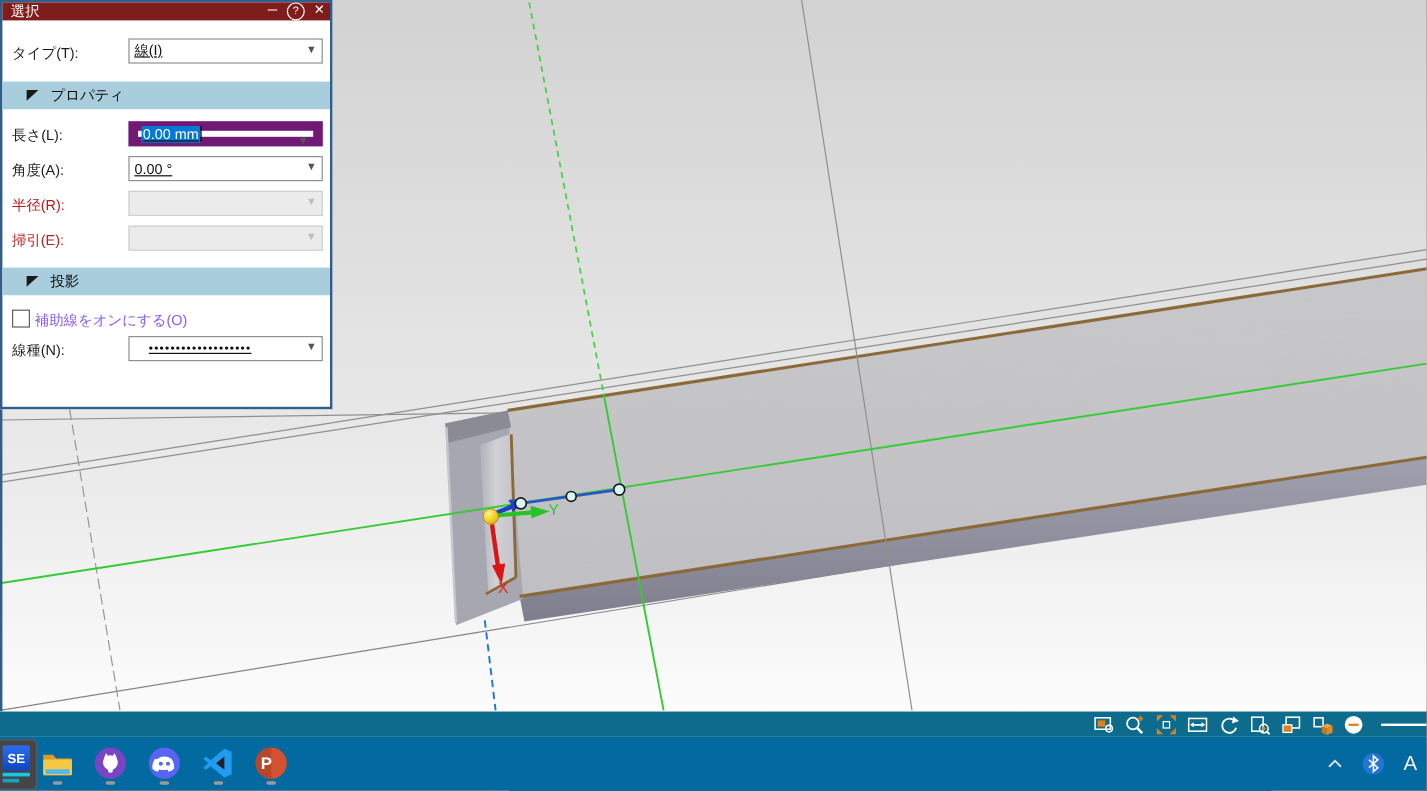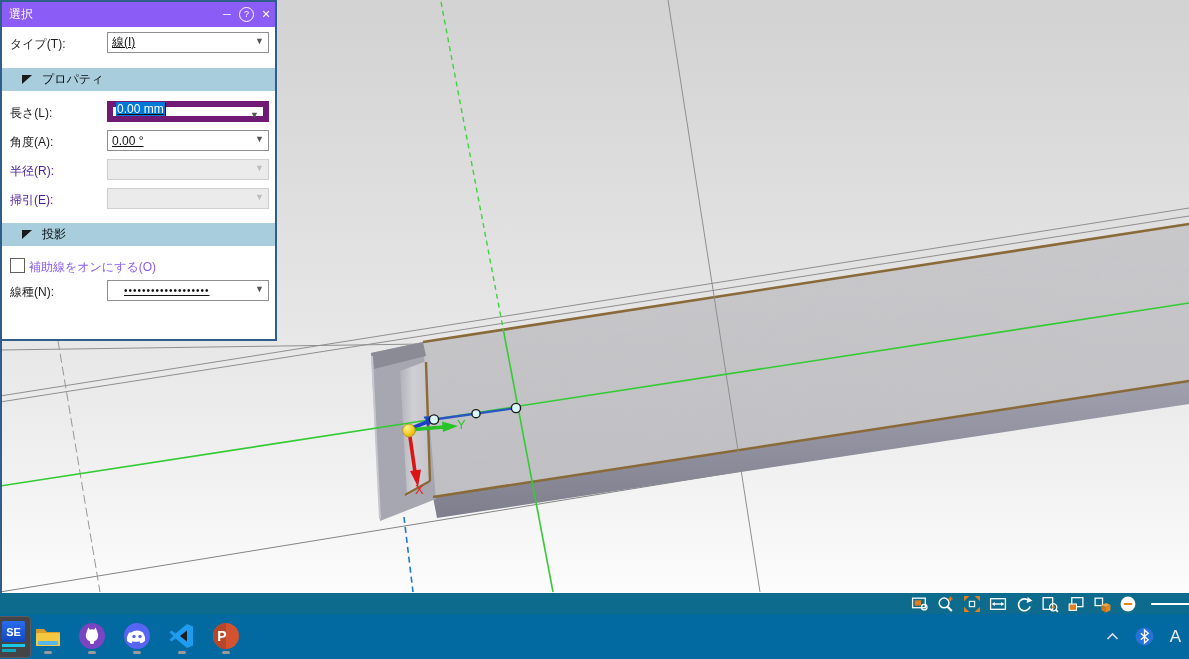--- a/index.html
+++ b/index.html
@@ -3,36 +3,36 @@
 <meta charset="utf-8">
 <style>
   html,body{margin:0;padding:0;background:#000;}
   #screen{position:relative;width:1189px;height:659px;overflow:hidden;
           font-family:"Liberation Sans","DejaVu Sans",sans-serif;background:#e8e8e8;}
   
   #viewport{position:absolute;left:0;top:0;width:1189px;height:593px;}
   
   .dialog{position:absolute;left:0;top:0;width:277px;height:341px;background:#fff;
           border:2px solid #2f5e8d;box-sizing:border-box;z-index:5;}
-  .titlebar{position:absolute;left:0;top:0;right:0;height:25px;background:#8b5cf6;color:#fff;
+  .titlebar{position:absolute;left:0;top:0;right:0;height:15px;background:#7f1d1d;color:#fff;
             font-size:12px;line-height:19px;padding-left:7px;display:flex;align-items:center;}
   .titlebar .t-title{flex:1;}
   .tb-btn{width:18px;text-align:center;color:#fff;font-size:11px;cursor:default;line-height:17px;}
   .tb-help{width:13px;height:13px;border:1px solid #fff;border-radius:50%;font-size:9px;line-height:13px;
            text-align:center;margin:0 3px;}
   .row{position:absolute;left:0;width:100%;height:22px;}
   .rlabel{position:absolute;left:8px;top:4px;font-size:12px;color:#1c1c1c;}
-  .rlabel.disabled{color:#4c1d95;}
+  .rlabel.disabled{color:#b91c1c;}
   .combo{position:absolute;left:105px;top:0;width:162px;height:21px;background:#fff;
          border:1px solid #8f8f8f;box-sizing:border-box;font-size:12px;color:#111;
          display:flex;align-items:center;padding:0 16px 0 4px;text-decoration:underline;}
   .combo .chev{position:absolute;right:4px;top:3px;font-size:9px;color:#555;}
   .combo.disabled{background:#ebebeb;border-color:#cfcfcf;}
   .combo.disabled .chev{color:#bdbdbd;}
-  .combo.focused{border:6px solid #701a75;padding-left:3px;align-items:flex-end;}
+  .combo.focused{border:8px solid #701a75;padding-left:3px;}
   .sel{background:#0078d7;color:#fff;padding:0 1px;}
   .caret{display:inline-block;width:1px;height:13px;background:#000;margin-left:0;}
   .dots{font-size:10px;letter-spacing:1px;color:#111;padding-left:12px;}
   .section{position:absolute;left:0;width:100%;height:23px;background:#a8cedd;display:flex;
            align-items:center;padding-left:20px;box-sizing:border-box;font-size:12px;color:#0a0a0a;gap:9px;}
   .exp{width:11px;height:11px;flex:0 0 11px;}
   .cbox{position:absolute;left:8px;top:2px;width:13px;height:13px;background:#fff;border:1px solid #5f5f5f;}
   .cblabel{position:absolute;left:27px;top:3px;font-size:12px;color:#8b5cf6;}
   
   .statusbar{position:absolute;left:0;top:593px;width:1189px;height:21px;background:#0d6c8d;z-index:6;

